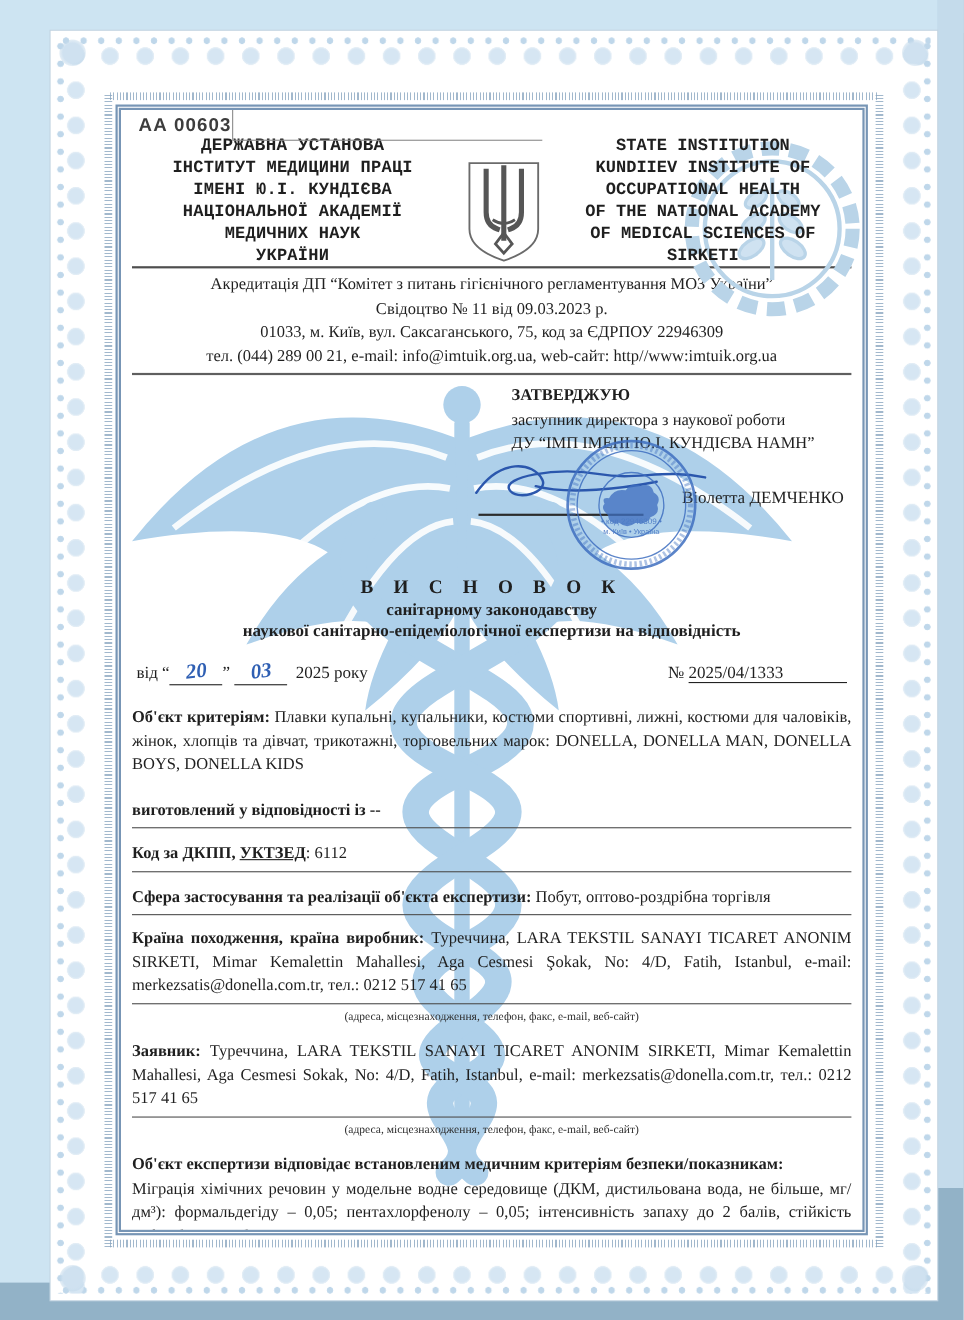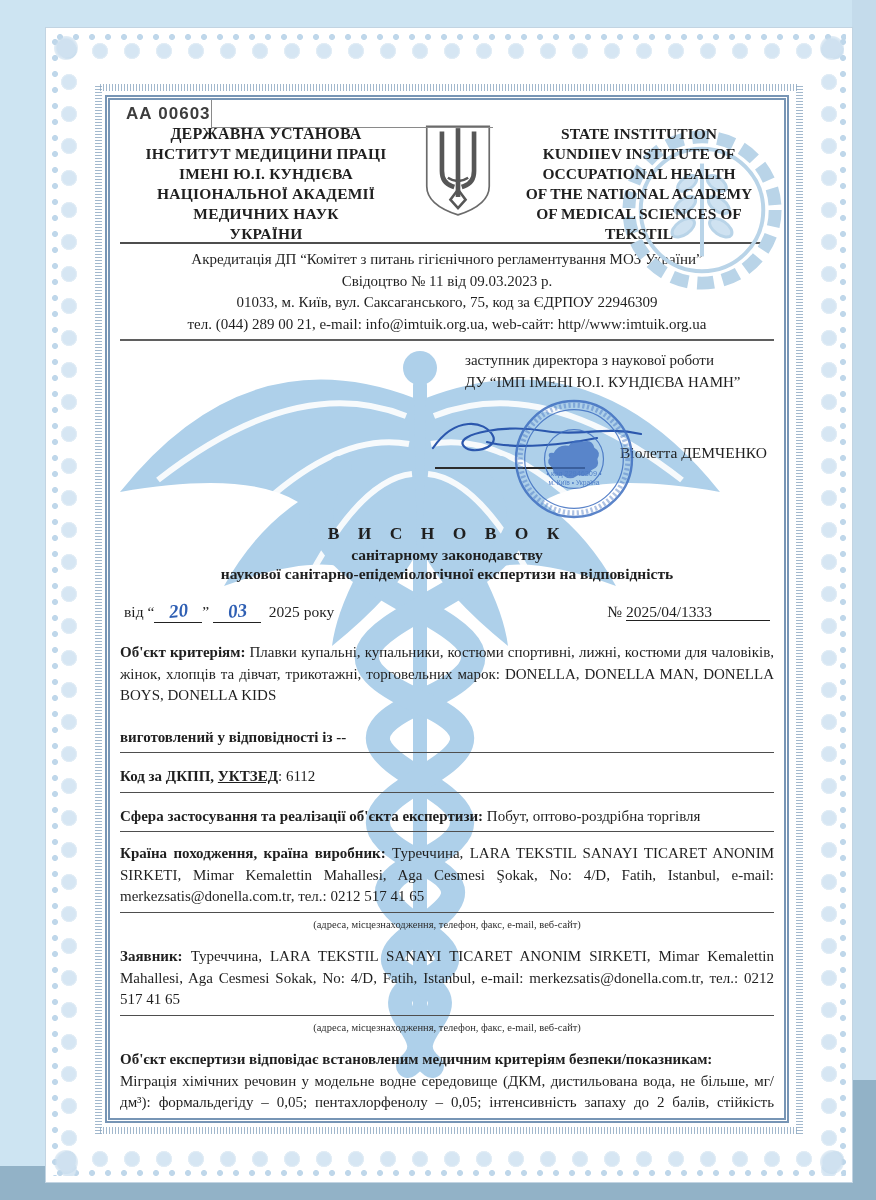--- a/index.html
+++ b/index.html
@@ -44,21 +44,21 @@
   .watermark{position:absolute;left:50px;top:292px;width:700px;height:790px;z-index:1;}
 
   
   .frame{position:absolute;left:59px;top:67px;width:674px;height:1018px;border:5px double #7795b5;overflow:hidden;z-index:2;}
   .content{position:absolute;inset:0;padding:0 10px;font-size:15px;line-height:21.5px;}
 
   .serial{position:absolute;left:16px;top:3px;font-family:"Liberation Sans","DejaVu Sans",sans-serif;font-size:17px;letter-spacing:1px;color:#3d3d3d;z-index:3;font-weight:bold;}
   .serial-vline{position:absolute;left:101px;top:0;width:1px;height:27px;background:#8a8a8a;}
   .serial-hline{position:absolute;left:101px;top:27px;width:282px;height:1px;background:#8a8a8a;}
 
-  .header-row{display:flex;align-items:flex-start;padding-top:20px;height:122px;}
+  .header-row{display:flex;align-items:flex-end;padding-top:20px;height:122px;font-family:Liberation Mono, monospace;}
   .h-left{width:292px;text-align:center;font-weight:700;font-size:15.5px;line-height:20px;letter-spacing:.2px;padding-top:4px;}
   .h-left .first{font-size:16px;}
   .h-center{width:92px;display:flex;justify-content:center;padding-top:2px;}
   .h-right{flex:1;text-align:center;font-weight:700;font-size:15.5px;line-height:20px;position:relative;padding-top:4px;}
   .h-right .txt{position:relative;z-index:1;}
   .emblem{position:absolute;right:-12px;top:6px;width:168px;height:168px;z-index:0;}
 
   .rule-thick{border:0;border-top:2.5px solid #4e4e4e;margin:0;}
   .rule-mid{border:0;border-top:2px solid #5f5f5f;margin:0;}
   .rule-thin{border:0;border-top:1.5px solid #4e4e4e;margin:4px 0 0 0;}
@@ -177,36 +177,37 @@
                 <ellipse cx="66" cy="103" rx="13" ry="7" transform="rotate(-35 66 103)"></ellipse>
                 <ellipse cx="104" cy="103" rx="13" ry="7" transform="rotate(35 104 103)"></ellipse>
               </g>
             </g>
           </svg>
           <div class="txt">STATE INSTITUTION</div>
           <div class="txt">KUNDIIEV INSTITUTE OF</div>
           <div class="txt">OCCUPATIONAL HEALTH</div>
           <div class="txt">OF THE NATIONAL ACADEMY</div>
           <div class="txt">OF MEDICAL SCIENCES OF</div>
-          <div class="txt">TEKSTIL</div>
+          <div class="txt">SIRKETI</div>
         </div>
       </div>
 
       <hr class="rule-thick">
 
       <div class="accred">
         <div>Акредитація  ДП  “Комітет з питань гігієнічного регламентування МОЗ України”</div>
         <div>Свідоцтво № 11 від 09.03.2023 р.</div>
         <div>01033, м. Київ, вул. Саксаганського, 75, код за ЄДРПОУ 22946309</div>
         <div>тел. (044) 289 00 21, e-mail: info@imtuik.org.ua, web-сайт: http//www:imtuik.org.ua</div>
       </div>
 
       <hr class="rule-mid">
 
       <div class="approval">
+        <div class="b">ЗАТВЕРДЖУЮ</div>
         <div>заступник директора з наукової роботи</div>
         <div>ДУ “ІМП ІМЕНІ Ю.І. КУНДІЄВА НАМН”</div>
 
         <svg class="sig-svg" viewBox="0 0 225 70" aria-hidden="true">
           <g fill="none" stroke="#2b57ad" stroke-width="2.2" stroke-linecap="round">
             <path d="M6 50 C 28 18, 58 22, 66 38 C 72 50, 42 58, 36 47 C 30 36, 76 26, 118 33 C 152 39, 176 28, 214 36"></path>
             <path d="M60 44 C 90 52, 140 46, 170 40"></path>
           </g>
         </svg>
         <div class="sig-line"></div>

